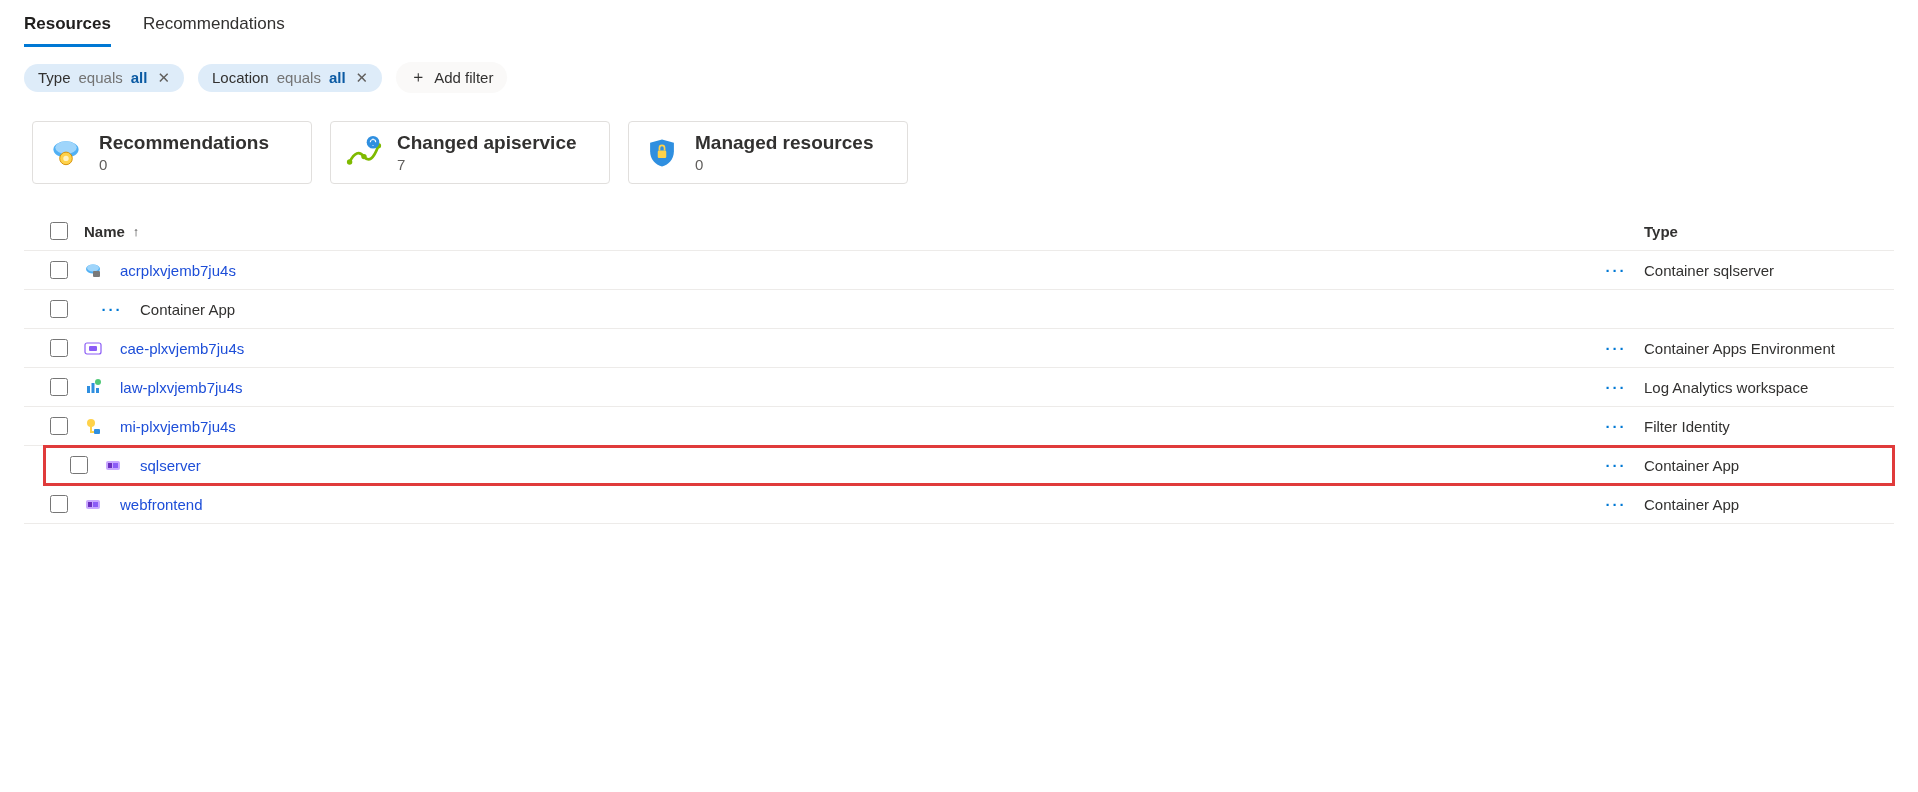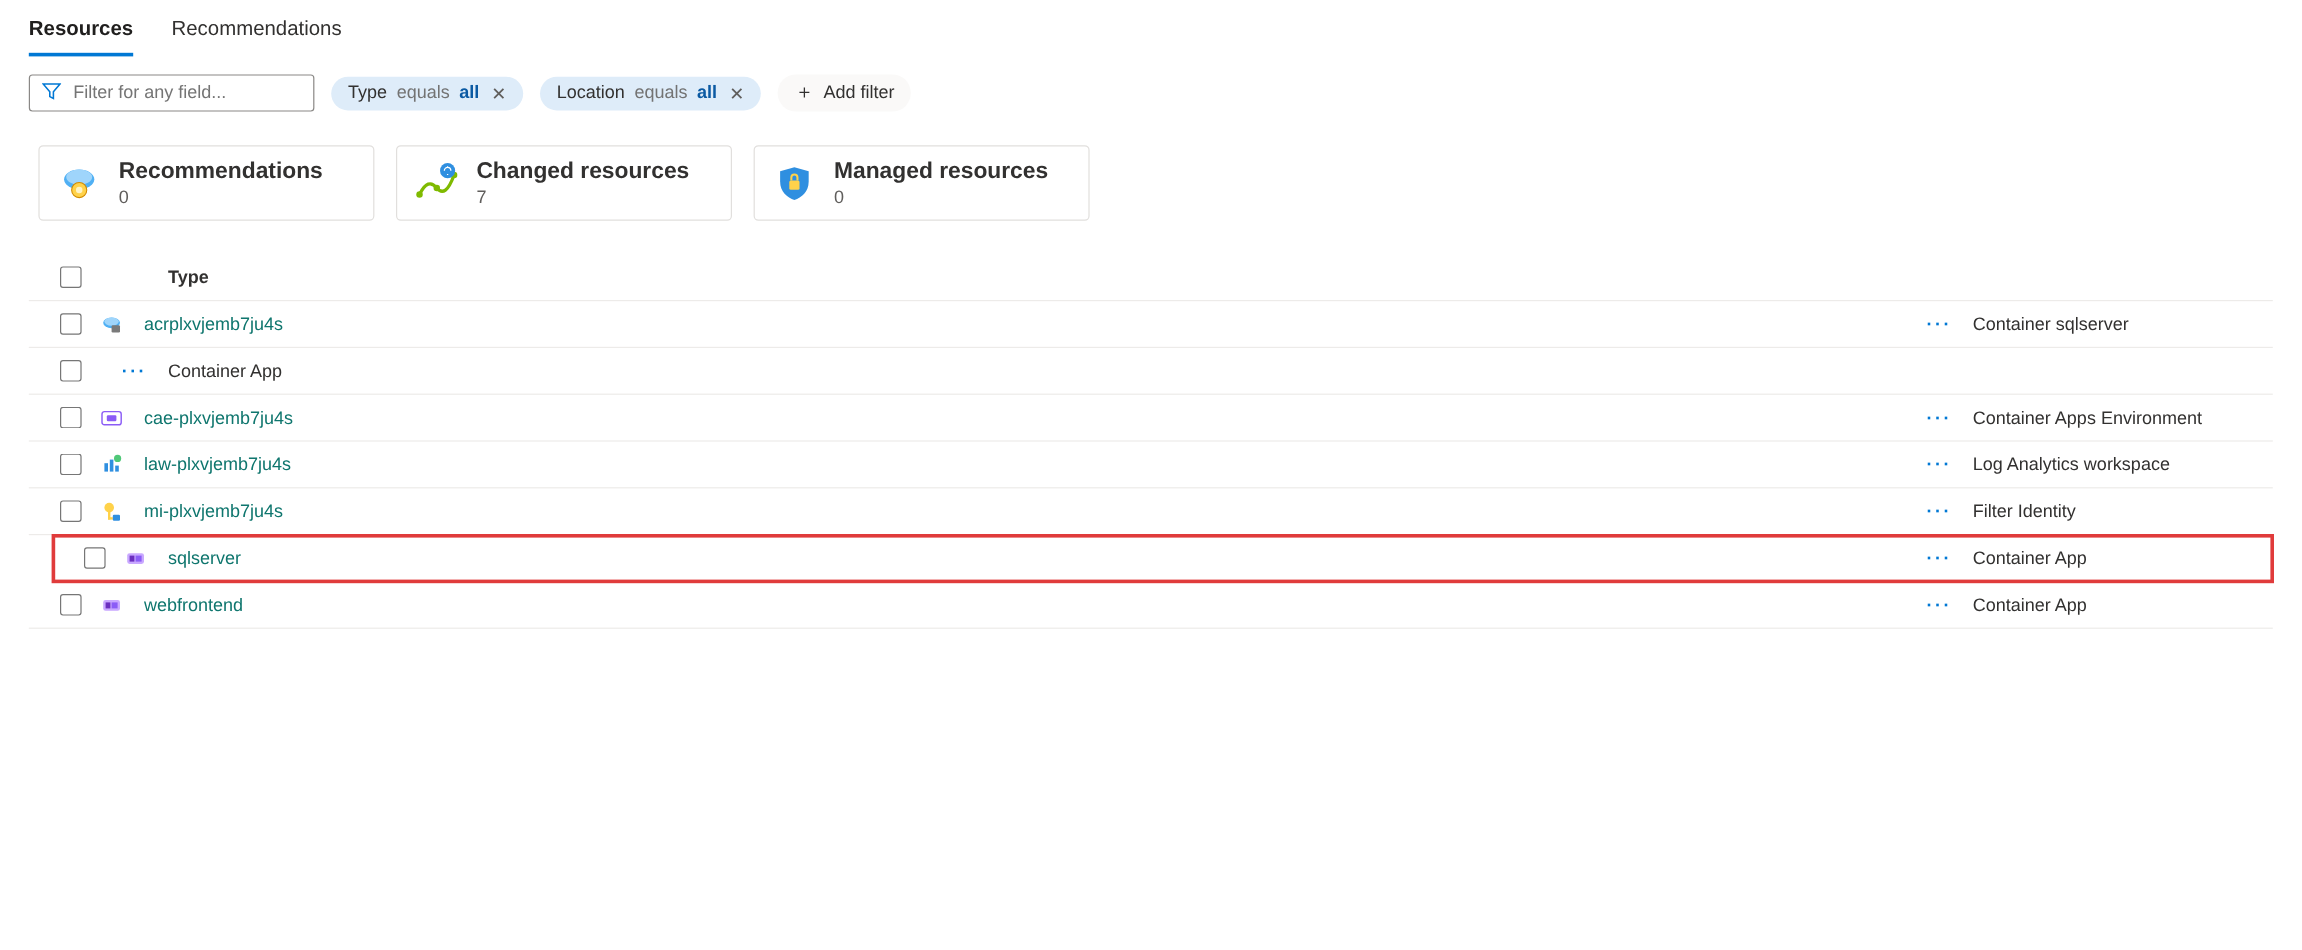--- a/index.html
+++ b/index.html
@@ -31,44 +31,36 @@
   .table-header { display: flex; align-items: center; padding: 8px 0 10px 10px; border-bottom: 1px solid #edebe9; font-weight: 600; font-size: 15px; }
   .col-check { width: 50px; display:flex; justify-content:center; }
   .col-name { flex: 1; display:flex; align-items:center; gap:8px; }
   .col-actions { width: 56px; text-align:center; }
   .col-type { width: 250px; }
   input[type=checkbox] { width: 18px; height: 18px; cursor:pointer; }
 
   .table-row { display: flex; align-items: center; padding: 10px 0 10px 10px; border-bottom: 1px solid #edebe9; font-size: 15px; }
   .table-row.highlighted { outline: 3px solid #e03b3b; outline-offset: -2px; margin-left: 20px; }
   .resource-icon { width: 18px; height: 18px; display:inline-flex; align-items:center; justify-content:center; margin-right: 10px; vertical-align: middle; }
-  .resource-link { color: #0f766e; cursor: pointer; }
+  .resource-link { color: #1d4ed8; cursor: pointer; }
   .more-dots { color: #0078d4; letter-spacing: 2px; cursor:pointer; font-weight:700; }
   .sort-arrow { font-size: 13px; color:#323130; }
 
   .funnel-icon svg { width:16px; height:16px; }
   .plus-icon { font-size:16px; color:#323130; font-weight:400; }
 </style>
 </head>
 <body>
 
 <div class="tabs">
   <div class="tab active">Resources</div>
   <div class="tab">Recommendations</div>
 </div>
 
 <div class="filter-bar">
-  <div class="filter-input-wrap">
-    <span class="funnel-icon">
-      <svg viewBox="0 0 16 16">
-          <path d="M1 2h14l-5.5 6.5V14l-3-1.5V8.5L1 2z" fill="none" stroke="#0078d4" stroke-width="1.3"></path>
-        </svg>
-    </span>
-    <input type="text" placeholder="Filter for any field..." style="">
-  </div>
 
   <div class="filter-pill">
     <span>Type</span>
     <span class="op">equals</span>
     <strong>all</strong>
     <span class="close">✕</span>
   </div>
 
   <div class="filter-pill">
     <span>Location</span>
@@ -104,21 +96,21 @@
       <svg viewBox="0 0 40 40" width="36" height="36">
           <path d="M4 30 Q12 14 20 24 Q28 34 36 12" fill="none" stroke="#7fba00" stroke-width="3"></path>
           <circle cx="4" cy="30" r="3" fill="#7fba00"></circle>
           <circle cx="20" cy="24" r="3" fill="#7fba00"></circle>
           <circle cx="36" cy="12" r="3" fill="#7fba00"></circle>
           <circle cx="30" cy="8" r="7" fill="#2f8fe0"></circle>
           <path d="M27 8a3 3 0 1 1 6 0M30 5v-1M30 11v1" stroke="#fff" stroke-width="1.2" fill="none"></path>
         </svg>
     </div>
     <div>
-      <div class="card-title">Changed resources</div>
+      <div class="card-title">Changed apiservice</div>
       <div class="card-count">7</div>
     </div>
   </div>
 
   <div class="card">
     <div class="icon-box">
       <svg viewBox="0 0 40 40" width="34" height="34">
           <path d="M20 4 L34 8 V18 C34 28 27 34 20 36 C13 34 6 28 6 18 V8 Z" fill="#2f8fe0"></path>
           <rect x="15" y="17" width="10" height="9" rx="1.5" fill="#ffd24a"></rect>
           <path d="M17 17v-3a3 3 0 0 1 6 0v3" fill="none" stroke="#ffd24a" stroke-width="2"></path>
@@ -128,20 +120,24 @@
       <div class="card-title">Managed resources</div>
       <div class="card-count">0</div>
     </div>
   </div>
 </div>
 
 <div class="table-header">
   <div class="col-check">
     <input type="checkbox" style="">
   </div>
+  <div class="col-name">
+    <span>Name</span>
+    <span class="sort-arrow">↑</span>
+  </div>
   <div class="col-actions"></div>
   <div class="col-type">Type</div>
 </div>
 
 <div id="rows">
     <div class="table-row">
       <div class="col-check">
         <input type="checkbox" style="">
       </div>
       <div class="col-name">

